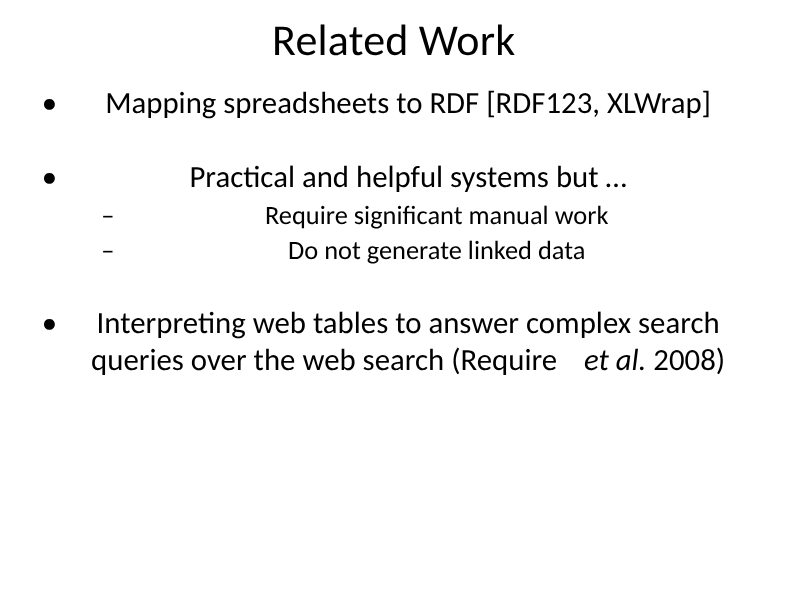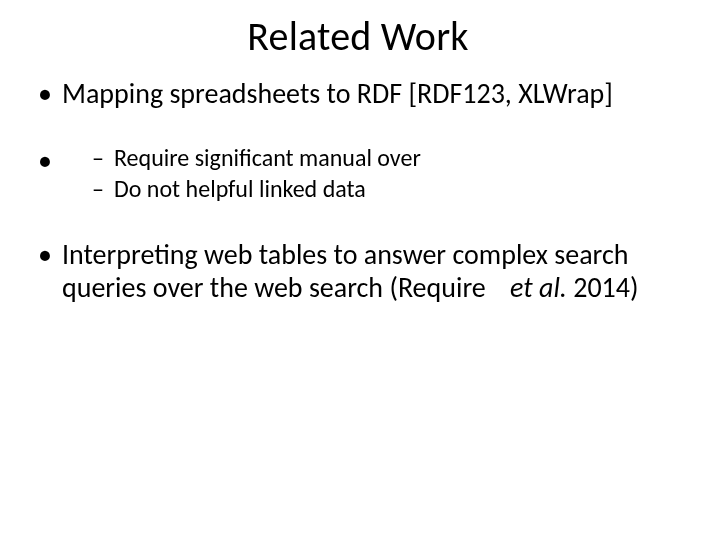--- a/index.html
+++ b/index.html
@@ -20,20 +20,21 @@
   .title {
     text-align: center;
     font-size: 40px;
     font-weight: 400;
     padding-top: 12px;
     padding-bottom: 10px;
     letter-spacing: 0.2px;
   }
   .body {
     padding: 6px 36px 0 36px;
+    text-align: center;
   }
   ul.level1 {
     list-style: none;
     margin: 0;
     padding: 0;
   }
   ul.level1 > li {
     position: relative;
     padding-left: 26px;
     font-size: 28px;
@@ -75,29 +76,30 @@
   <div class="title">Related Work</div>
 
   <div class="body">
     <ul class="level1">
 
       <li>
         <span>Mapping spreadsheets to RDF [RDF123, XLWrap]</span>
       </li>
 
       <li>
+        <span>Practical and helpful systems but …</span>
         <ul class="level2">
           <li>
-            <span>Require significant manual over</span>
+            <span>Require significant manual work</span>
           </li>
           <li>
-            <span>Do not helpful linked data</span>
+            <span>Do not generate linked data</span>
           </li>
         </ul>
       </li>
 
       <li>
-        <span>Interpreting web tables to answer complex search queries over the web search </span><span>(Require </span><span class="italic">et al.</span><span> 2014)</span>
+        <span>Interpreting web tables to answer complex search queries over the web search </span><span>(Require </span><span class="italic">et al.</span><span> 2008)</span>
       </li>
 
     </ul>
   </div>
 </div>
 
 </body></html>

